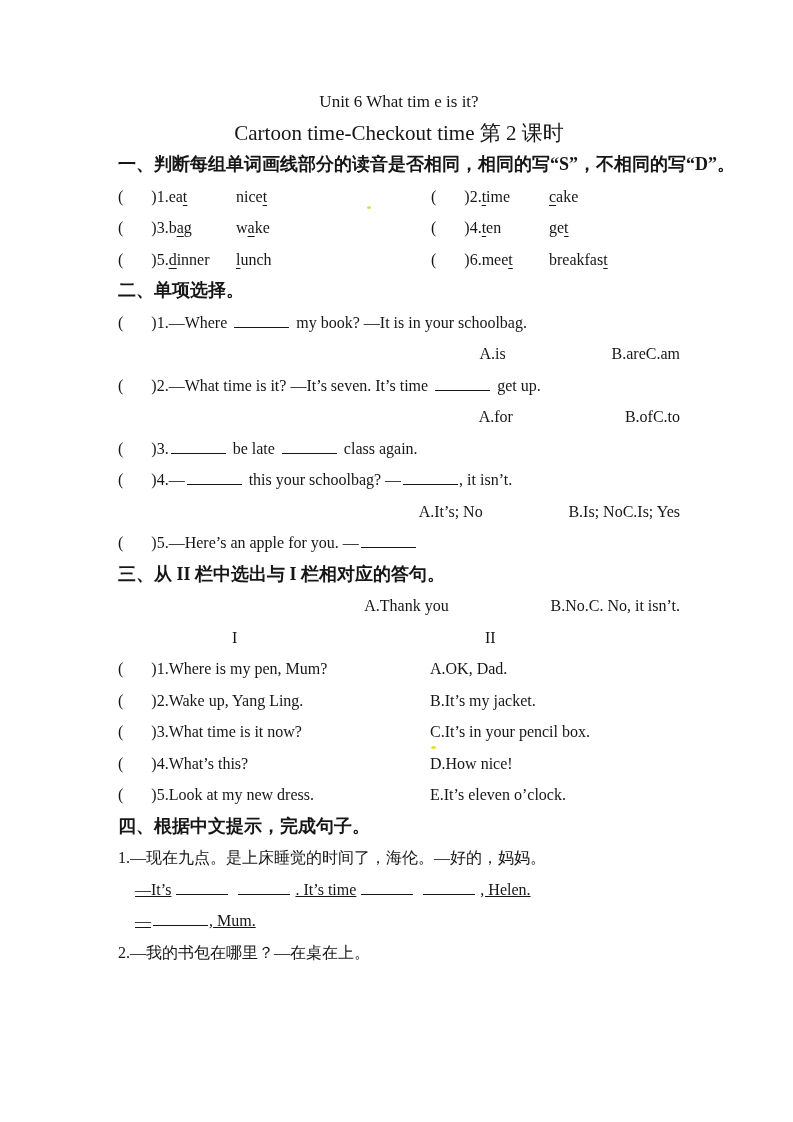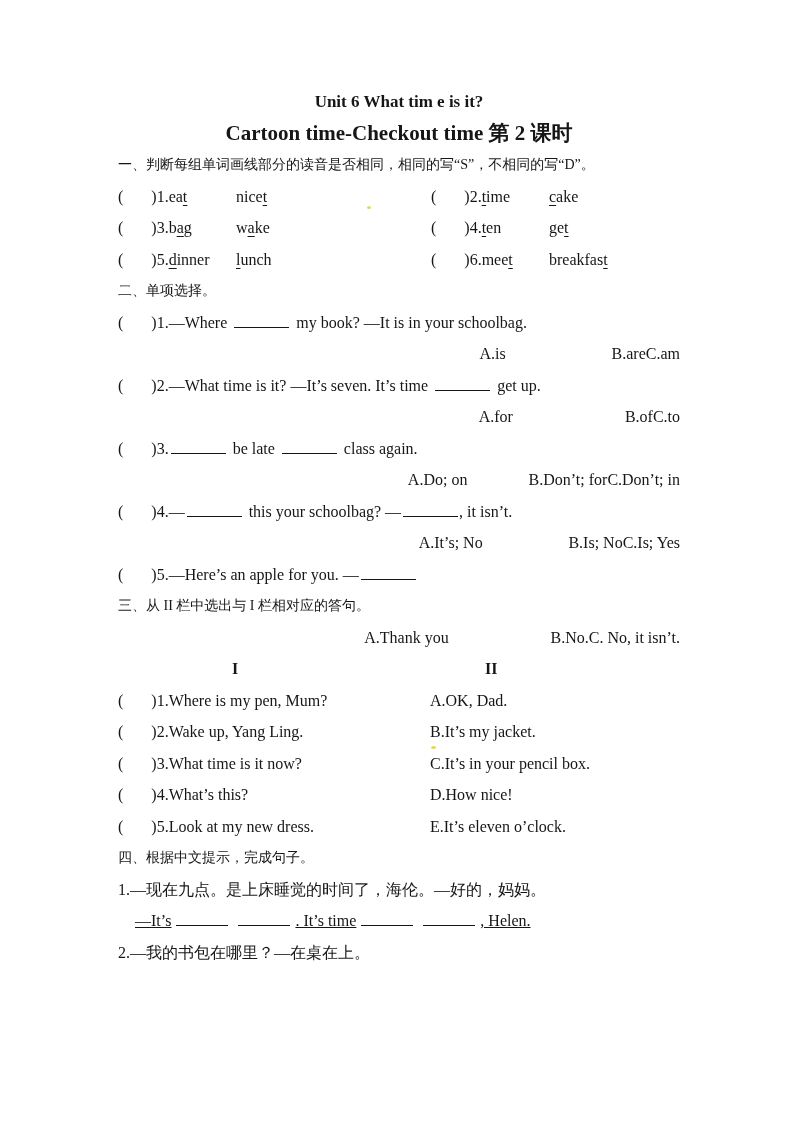--- a/index.html
+++ b/index.html
@@ -5,24 +5,24 @@
   html,body{margin:0;padding:0;}
   body{
     width:793px;height:1122px;background:#ffffff;
     font-family:"Liberation Serif","DejaVu Serif",serif;
     font-size:16px;color:#161616;
   }
   .page{position:relative;width:793px;height:1122px;background:#ffffff;overflow:hidden;}
   .content{position:absolute;left:118px;top:86px;width:562px;}
   .line{height:31.5px;line-height:31.5px;white-space:nowrap;}
   .center{text-align:center;}
-  .bold{font-weight:bold;}
+  .bold{font-weight:normal;}
   .title{font-size:17px;}
   .subtitle{font-size:21px;}
-  .heading{font-weight:normal;font-size:14px;}
+  .heading{font-weight:bold;font-size:18px;}
   u{text-decoration:underline;text-underline-offset:3px;}
   .blank{display:inline-block;width:55px;height:4px;border-bottom:1.2px solid #161616;margin:0 7px;vertical-align:baseline;}
   .blank.nogapL{margin-left:2px;}
   .blank.nogapR{margin-right:1px;}
   .blank.s4{width:52px;margin:0 5px;}
   .pairL{display:inline-block;width:309px;}
   .pw1{display:inline-block;width:114px;}
   .opts{padding-left:50px;text-align:right;}
   .optA{display:inline-block;width:148px;}
   .optB{display:inline-block;width:140px;}
@@ -90,23 +90,20 @@
     <div class="line">
       <span>(&nbsp;&nbsp;&nbsp;&nbsp;&nbsp;&nbsp;&nbsp;)2.</span><span>—What time is it?  —It’s seven. It’s time</span><span class="blank"></span><span>get up.</span>
     </div>
     <div class="line opts">
       <span class="optA">A.for</span><span class="optB">B.of</span><span>C.to</span>
     </div>
 
     <div class="line">
       <span>(&nbsp;&nbsp;&nbsp;&nbsp;&nbsp;&nbsp;&nbsp;)3.</span><span class="blank nogapL"></span><span>be late</span><span class="blank"></span><span>class again.</span>
     </div>
-    <div class="line opts">
-      <span class="optA">A.Do; on</span><span class="optB">B.Don’t; for</span><span>C.Don’t; in</span>
-    </div>
 
     <div class="line">
       <span>(&nbsp;&nbsp;&nbsp;&nbsp;&nbsp;&nbsp;&nbsp;)4.</span><span>—</span><span class="blank nogapL"></span><span>this your schoolbag?  —</span><span class="blank nogapL nogapR"></span><span>, it isn’t.</span>
     </div>
     <div class="line opts">
       <span class="optA">A.It’s; No</span><span class="optB">B.Is; No</span><span>C.Is; Yes</span>
     </div>
 
     <div class="line">
       <span>(&nbsp;&nbsp;&nbsp;&nbsp;&nbsp;&nbsp;&nbsp;)5.</span><span>—Here’s an apple for you.  —</span><span class="blank nogapL nogapR"></span>
@@ -138,20 +135,23 @@
     </div>
 
     <div class="line heading">四、根据中文提示，完成句子。</div>
 
     <div class="line">1.—现在九点。是上床睡觉的时间了，海伦。—好的，妈妈。</div>
 
     <div class="line indent">
       <span>—It’s</span><span class="blank s4"></span><span class="blank s4"></span><span>. It’s time</span><span class="blank s4"></span><span class="blank s4"></span><span>, Helen.</span>
     </div>
 
+    <div class="line indent">
+      <span>—</span><span class="blank nogapL nogapR"></span><span>, Mum.</span>
+    </div>
 
     <div class="line">2.—我的书包在哪里？—在桌在上。</div>
 
   </div>
 
   <span class="artifact a1"></span>
   <span class="artifact a2"></span>
 </div>
 
 </body></html>

